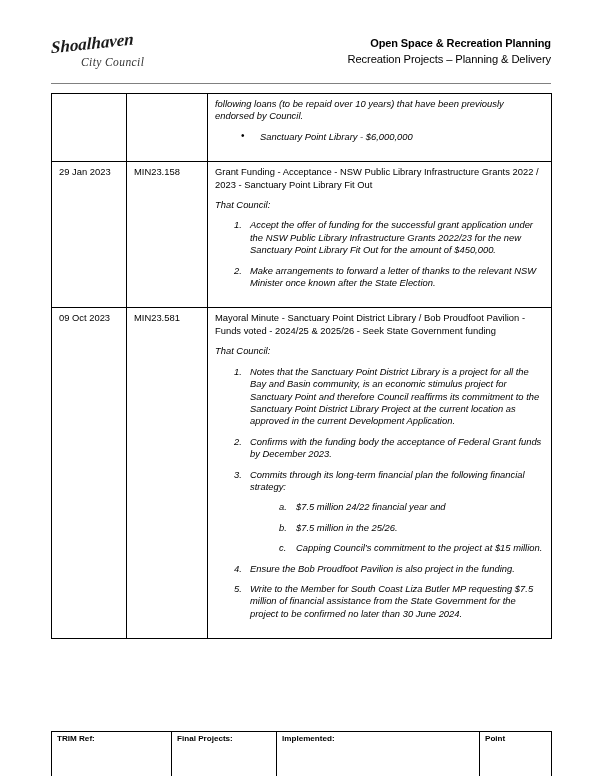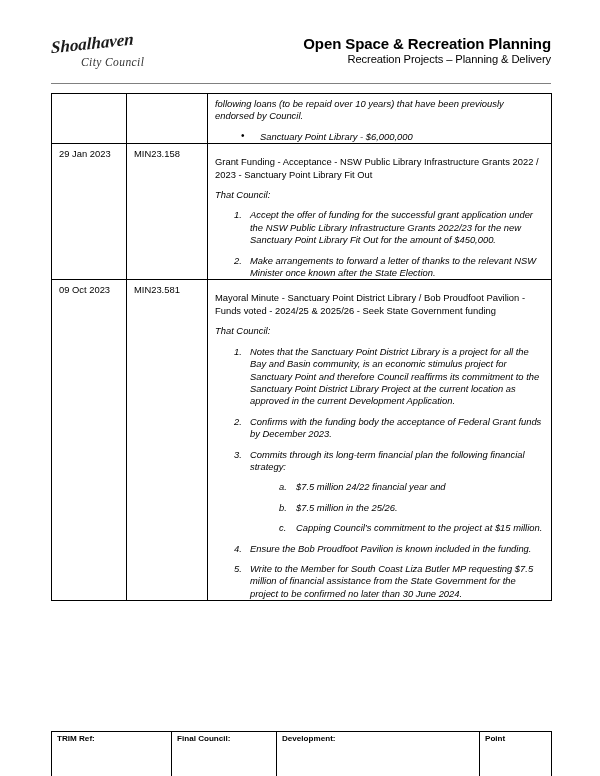--- a/index.html
+++ b/index.html
@@ -36,21 +36,21 @@
   .logo-block {
     width: 150px;
     padding-top: 3px;
   }
   .logo-svg { display: block; }
   .header-titles {
     text-align: right;
     padding-top: 4px;
   }
   .header-title-main {
-    font-size: 15px;
+    font-size: 11px;
     font-weight: bold;
     line-height: 15px;
     letter-spacing: -0.1px;
     white-space: nowrap;
   }
   .header-title-sub {
     font-size: 11.2px;
     font-weight: normal;
     line-height: 16px;
     letter-spacing: -0.1px;
@@ -71,35 +71,35 @@
     position: absolute;
     left: 51px;
     top: 93px;
     width: 500px;
     border-collapse: collapse;
     table-layout: fixed;
   }
   .main-table td {
     border: 1px solid #000000;
     vertical-align: top;
-    padding: 4px 6px 0 7px;
+    padding: 4px 6px 18px 7px;
     font-size: 9.4px;
     line-height: 12.4px;
   }
   .col-date { width: 75px; }
   .col-ref { width: 81px; }
   .col-detail { width: 344px; }
 
   .cell-date, .cell-ref {
     font-style: normal;
   }
 
   .detail-title {
     font-style: normal;
-    margin: 8px 0 0 0;
+    margin: 0 0 0 0;
   }
   .detail-italic {
     font-style: italic;
     margin: 8px 0 0 0;
   }
   .detail-italic.first { margin-top: 0; }
 
   
   ol.num-list, ol.alpha-list, ul.bullet-list {
     margin: 8px 0 0 0;
@@ -267,21 +267,21 @@
                   </li>
                   <li>
                     <span class="marker">c.</span>
                     <span>Capping Council’s commitment to the project at $15 million.</span>
                   </li>
                 </ol>
               </div>
             </li>
             <li>
               <span class="marker">4.</span>
-              <span>Ensure the Bob Proudfoot Pavilion is known included in the funding.</span>
+              <span>Ensure the Bob Proudfoot Pavilion is also project in the funding.</span>
             </li>
             <li>
               <span class="marker">5.</span>
               <span>Write to the Member for South Coast Liza Butler MP requesting $7.5 million of financial assistance from the State Government for the project to be confirmed no later than 30 June 2024.</span>
             </li>
           </ol>
         </td>
       </tr>
 
     </tbody>
@@ -294,25 +294,25 @@
         <col class="f-col-3">
         <col class="f-col-4">
     </colgroup>
     <tbody>
       <tr>
         <td>
           <span class="f-label">TRIM Ref:</span>
           <span class="f-value">D24/262824</span>
         </td>
         <td>
-          <span class="f-label">Final Council:</span>
+          <span class="f-label">Final Projects:</span>
           <span class="f-value">PD</span>
         </td>
         <td>
-          <span class="f-label">Development:</span>
+          <span class="f-label">Implemented:</span>
           <span class="f-value">29 July 2024</span>
         </td>
         <td>
           <span class="f-label">Point</span>
           <span class="f-value">5 of 7</span>
         </td>
       </tr>
     </tbody>
   </table>
 

